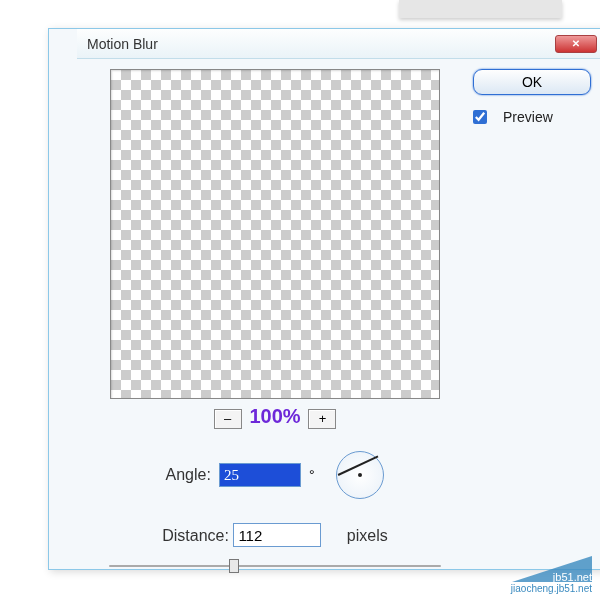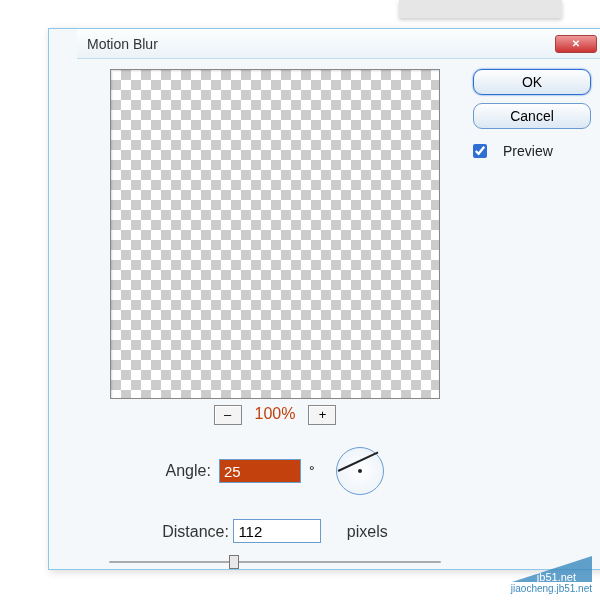--- a/index.html
+++ b/index.html
@@ -34,28 +34,28 @@
       background-position: 0 0, 10px 10px;
       box-shadow: inset 1px 1px 2px rgba(0,0,0,0.15);
       margin: 0 auto;
     }
     .zoom-row { text-align: center; margin-top: 6px; }
     .zoom-btn {
       display: inline-block; width: 28px; height: 20px; border: 1px solid #888;
       background: #f4f4f4; text-align: center; font-size: 13px; line-height: 18px;
       cursor: pointer; box-shadow: 1px 1px 0 #fff inset;
     }
-    .zoom-label { display: inline-block; min-width: 58px; font-size: 16px; color: #c2410c; }
+    .zoom-label { display: inline-block; min-width: 58px; font-size: 20px; color: #6d28d9; font-weight: bold; }
     .angle-row { margin-top: 22px; display: flex; align-items: center; justify-content: center; gap: 8px; }
     .label { font-size: 16px; color: #333; text-align: center; }
     .text-input {
       width: 82px; height: 24px; border: 1px solid #6a9bd1; font-size: 15px;
       padding: 2px 4px; background: #fff;
     }
-    .text-input.sel { background: #c2410c; color: #fff; }
+    .text-input.sel { background: #1d4ed8; color: #fff; font-family: Liberation Serif, serif; }
     .deg { font-size: 14px; }
     .angle-dial {
       width: 48px; height: 48px; border: 1px solid #6a9bd1; border-radius: 50%;
       background: radial-gradient(#fff, #e8f0f8); position: relative; margin-left: 14px;
     }
     .angle-dial::after {
       content: ""; position: absolute; left: 50%; top: 50%;
       width: 44px; height: 1.5px; background: #222;
       transform-origin: left center; transform: translate(-22px,-1px) rotate(-25deg);
     }
@@ -85,21 +85,21 @@
     .preview-check input { accent-color: #2f6fd4; width: 14px; height: 14px; }
     .top-patch { position: absolute; right: 38px; top: 0; width: 163px; height: 18px; background: #e6e6e6; box-shadow: 0 2px 4px rgba(0,0,0,0.2); }
     .watermark {
       position: absolute; right: 8px; bottom: 6px; text-align: right;
       font-size: 12px; color: #3a8abf; pointer-events: none;
     }
     .watermark .wm-triangle {
       position: absolute; right: 0; bottom: 12px; width: 0; height: 0;
       border-left: 80px solid transparent; border-bottom: 26px solid #3a8abf; opacity: 0.8;
     }
-    .watermark .wm-text { position: relative; color: #fff; font-size: 11px; padding: 2px 16px 0 0; }
+    .watermark .wm-text { position: relative; color: #fff; font-size: 11px; padding: 2px 0 0 0; }
     .watermark .wm-sub { position: relative; font-size: 10px; color: #3a8abf; }
   </style>
 </head>
 <body>
 
 <div class="top-patch"></div>
 
 <div class="dialog">
   <div class="titlebar">
     <span class="title">Motion Blur</span>
@@ -129,21 +129,20 @@
       </div>
       <div class="slider-row">
         <div class="slider-track">
           <div class="line"></div>
           <div class="slider-thumb"></div>
         </div>
       </div>
     </div>
     <div class="right">
       <button class="dlg-btn primary">OK</button>
-      <button class="dlg-btn">Cancel</button>
       <label class="preview-check">
         <input type="checkbox" checked="" style="">
         <span>Preview</span>
       </label>
     </div>
   </div>
 </div>
 
 <div class="watermark">
   <div class="wm-triangle"></div>

